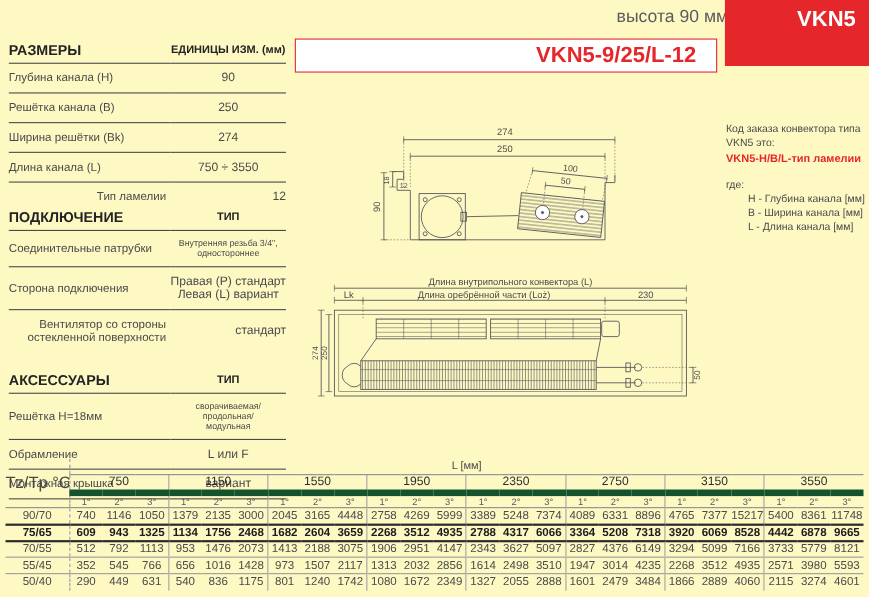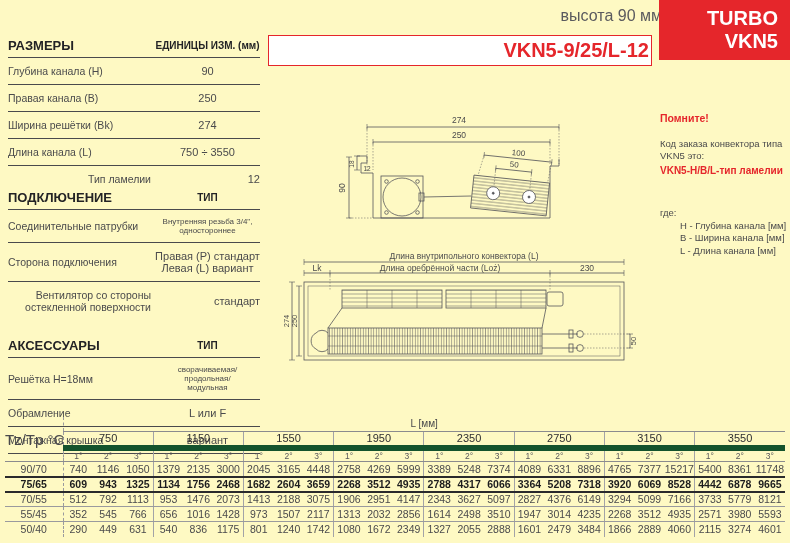--- a/index.html
+++ b/index.html
@@ -6,42 +6,42 @@
   html,body { background:#ffffff; }
   .page {
     position:relative; width:790px; height:543px; background:#fef9c3;
     font-family:"Liberation Sans", sans-serif; color:#4a4a4c; overflow:hidden;
   }
   
   .height-note { position:absolute; top:7px; right:128px; font-size:16px; color:#5a5a5e; }
   .model-box {
     position:absolute; left:268px; top:35px; width:384px; height:31px;
     border:1px solid #e5262b; color:#e5262b; font-size:20px; font-weight:bold;
-    text-align:right; line-height:29px; padding-right:2px; background:#fff;
+    text-align:right; line-height:29px; padding-right:18px; background:#fff;
   }
   .brand-badge {
     position:absolute; left:659px; top:0; width:131px; height:60px;
     background:#e5262b; color:#fff; font-weight:bold; font-size:20px;
     text-align:right; padding:7px 12px 0 0; line-height:23px;
   }
   
   .spec { position:absolute; left:8px; width:252px; border-collapse:collapse; }
   .sec1 { top:36px; } .sec2 { top:188px; } .sec3 { top:336px; }
   .spec th { border-bottom:1px solid #4a4a4c; padding:2px 0 4px 0; color:#232325; }
   .spec th.t1 { font-size:13px; text-align:left; }
   .spec th.t2 { font-size:10px; text-align:center; width:105px; }
   .spec td { border-bottom:1px solid #4a4a4c; padding:7px 0; vertical-align:middle; }
   .spec td.lab { font-size:10.5px; text-align:left; padding-right:4px; }
   .spec td.valc { font-size:11px; text-align:center; white-space:pre-line; }
   .spec td.smallv { font-size:8px; }
   .spec tr.nob td { border-bottom:none;text-align:right; }
   
   .note { position:absolute; left:660px; top:112px; width:128px; font-size:9.5px; line-height:1.32; color:#4a4a4c; }
   .note .ttl { color:#e5262b; font-weight:bold; font-size:10.5px; margin-bottom:12px; }
-  .note .code { color:#e5262b; font-weight:bold; font-size:10px; margin:1px 0 30px 0; }
+  .note .code { color:#e5262b; font-weight:bold; font-size:10px; margin:1px 0 12px 0; }
   .note .itm { display:block;margin-left:20px; }
   
   .draw { position:absolute; }
   .d1 { left:330px; top:100px; }
   .d2 { left:284px; top:252px; }
   svg text { font-family:"Liberation Sans", sans-serif; fill:#4a4a4c; }
   
   .perf-wrap { position:absolute; left:5px; top:417px; width:780px; }
   table.perf { border-collapse:collapse; table-layout:fixed; width:780px; }
   table.perf td, table.perf th { padding:0; white-space:nowrap; overflow:visible; text-align:center; font-weight:normal; }
@@ -61,36 +61,35 @@
   }
 </style>
 </head>
 <body>
 
 <div class="page">
 
   <div class="height-note">высота 90 мм</div>
   <div class="model-box">VKN5-9/25/L-12</div>
   <div class="brand-badge">
-    <div>TURBO</div>
     <div>VKN5</div>
   </div>
 
   <table class="spec sec1">
     <tbody>
         <tr>
       <th class="t1">РАЗМЕРЫ</th>
       <th class="t2">ЕДИНИЦЫ ИЗМ. (мм)</th>
     </tr>
     <tr>
       <td class="lab">Глубина канала (H)</td>
       <td class="valc">90</td>
     </tr>
     <tr>
-      <td class="lab">Правая канала (B)</td>
+      <td class="lab">Решётка канала (B)</td>
       <td class="valc">250</td>
     </tr>
     <tr>
       <td class="lab">Ширина решётки (Bk)</td>
       <td class="valc">274</td>
     </tr>
     <tr>
       <td class="lab">Длина канала (L)</td>
       <td class="valc">750 ÷ 3550</td>
     </tr>
@@ -141,21 +140,20 @@
       <td class="valc">L или F</td>
     </tr>
     <tr>
       <td class="lab">Монтажная крышка</td>
       <td class="valc">вариант</td>
     </tr>
   </tbody>
     </table>
 
   <div class="note">
-    <div class="ttl">Помните!</div>
     <div>Код заказа конвектора типа</div>
     <div>VKN5 это:</div>
     <div class="code">VKN5-H/B/L-тип ламелии</div>
     <div>где:</div>
     <span class="itm">H - Глубина канала [мм]</span>
     <span class="itm">B - Ширина канала [мм]</span>
     <span class="itm">L - Длина канала [мм]</span>
   </div>
 
   <svg class="draw d1" width="292" height="150" viewBox="0 0 292 150">

